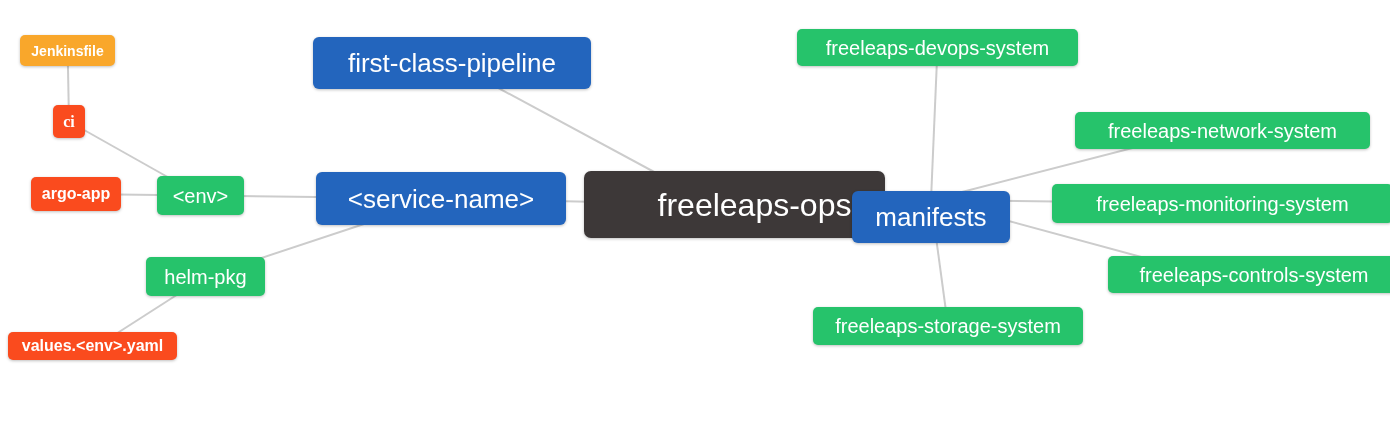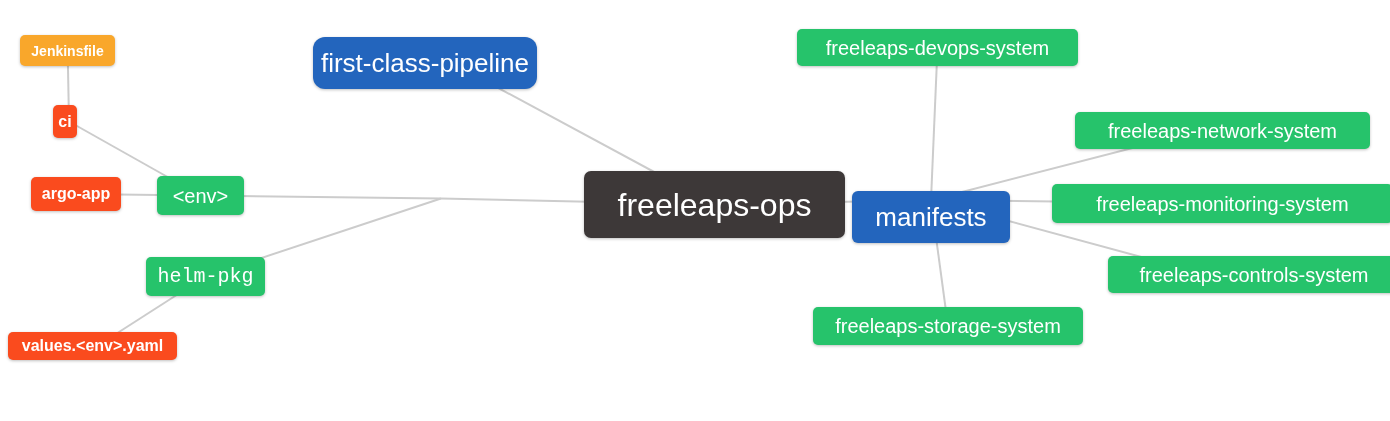--- a/index.html
+++ b/index.html
@@ -33,33 +33,33 @@
     justify-content: center;
     white-space: nowrap;
     color: var(--c-text, #fff);
     border-radius: 5px;
     box-shadow: 0 1px 3px rgba(0,0,0,0.25);
     cursor: pointer;
     line-height: 1;
     user-select: none;
   }
   
-  .lvl0 { background: var(--c-root);   font-size: 32px; border-radius: 7px; font-weight: 400; }
+  .lvl0 { background: var(--c-root);   font-size: 32px; border-radius: 7px; font-weight: 400; padding-left: 40px; }
   .lvl1 { background: var(--c-level1); font-size: 26px; border-radius: 6px; font-weight: 400; }
   .lvl2 { background: var(--c-level2); font-size: 20px; font-weight: 400; }
   .lvl3 { background: var(--c-level3); font-size: 16px; font-weight: 700; }
   .lvl4 { background: var(--c-level4); font-size: 14px; font-weight: 700; margin-top: 8px; }
   
   .n-jenkinsfile { left: 20px;   top: 27px;  width: 95px;  height: 31px; }
-  .n-ci          { left: 53px;   top: 105px; width: 24px;  height: 33px; }
+  .n-ci          { left: 53px;   top: 105px; width: 32px;  height: 33px; font-family: Liberation Serif, serif; }
   .n-argo        { left: 31px;   top: 177px; width: 90px;  height: 34px; }
   .n-env         { left: 157px;  top: 176px; width: 87px;  height: 39px; }
-  .n-helm        { left: 146px;  top: 257px; width: 119px; height: 39px; font-family: Liberation Mono, monospace; }
+  .n-helm        { left: 146px;  top: 257px; width: 119px; height: 39px; }
   .n-values      { left: 8px;    top: 332px; width: 169px; height: 28px; }
-  .n-pipeline    { left: 313px;  top: 37px;  width: 224px; height: 52px; border-radius: 12px; }
+  .n-pipeline    { left: 313px;  top: 37px;  width: 278px; height: 52px; }
   .n-service     { left: 316px;  top: 172px; width: 250px; height: 53px; }
   .n-ops         { left: 584px;  top: 171px; width: 261px; height: 67px; }
   .n-manifests   { left: 852px;  top: 174px; width: 158px; height: 52px; margin-top: 17px; }
   .n-devops      { left: 797px;  top: 29px;  width: 281px; height: 37px; text-align: right; }
   .n-network     { left: 1075px; top: 112px; width: 295px; height: 37px; }
   .n-monitoring  { left: 1052px; top: 184px; width: 341px; height: 39px; }
   .n-controls    { left: 1060px; top: 256px; width: 292px; height: 37px; margin-left: 48px; }
   .n-storage     { left: 813px;  top: 307px; width: 270px; height: 38px; }
 </style>
 </head>
@@ -84,20 +84,21 @@
     <line class="edge" x1="931" y1="200" x2="948" y2="326"></line>
   </svg>
 
   <div class="node lvl4 n-jenkinsfile">Jenkinsfile</div>
   <div class="node lvl3 n-ci">ci</div>
   <div class="node lvl3 n-argo">argo-app</div>
   <div class="node lvl2 n-env">&lt;env&gt;</div>
   <div class="node lvl2 n-helm">helm-pkg</div>
   <div class="node lvl3 n-values">values.&lt;env&gt;.yaml</div>
   <div class="node lvl1 n-pipeline">first-class-pipeline</div>
+  <div class="node lvl1 n-service">&lt;service-name&gt;</div>
   <div class="node lvl0 n-ops">freeleaps-ops</div>
   <div class="node lvl1 n-manifests">manifests</div>
   <div class="node lvl2 n-devops">freeleaps-devops-system</div>
   <div class="node lvl2 n-network">freeleaps-network-system</div>
   <div class="node lvl2 n-monitoring">freeleaps-monitoring-system</div>
   <div class="node lvl2 n-controls">freeleaps-controls-system</div>
   <div class="node lvl2 n-storage">freeleaps-storage-system</div>
 
 </div>
 

